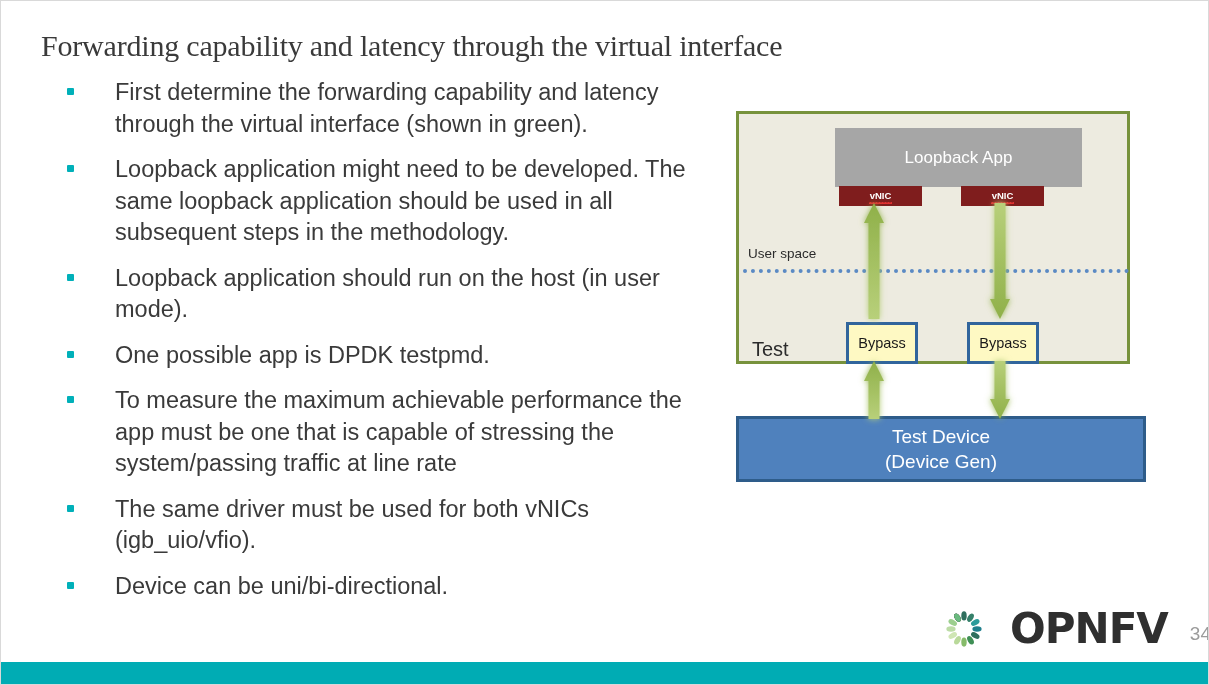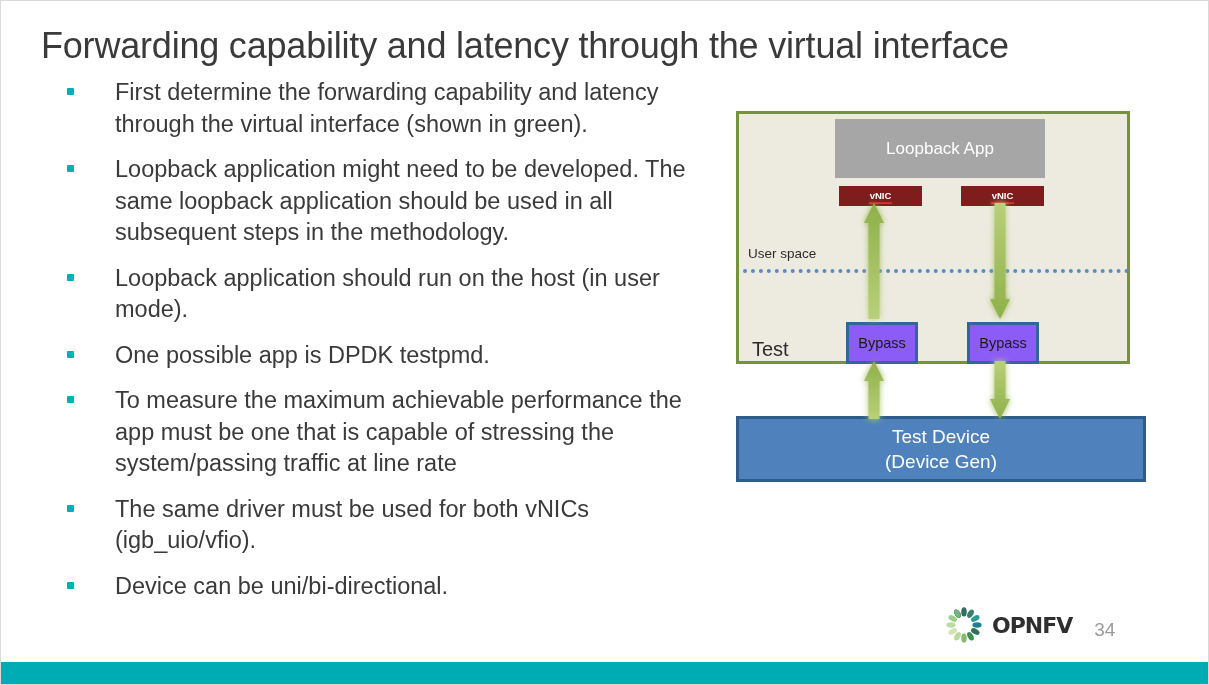--- a/index.html
+++ b/index.html
@@ -20,26 +20,27 @@
     box-sizing: border-box;
     overflow: hidden;
   }
 
   
   #title {
     position: absolute;
     left: 40px;
     top: 20px;
     width: 1110px;
-    font-size: 36px;
+    font-size: 30px;
     line-height: 50px;
     color: #3a3a3a;
     font-weight: normal;
     letter-spacing: -0.2px;
     white-space: nowrap;
+    font-family: Liberation Serif, serif;
   }
 
   
   #bullets {
     position: absolute;
     left: 60px;
     top: 76px;
     width: 660px;
   }
   .bullet {
@@ -100,22 +101,22 @@
     top: 155px;
     width: 386px;
     height: 0;
     border-top: 4px dotted #5b8ac4;
   }
 
   
   #loopback-app {
     position: absolute;
     left: 96px;
-    top: 5px;
-    width: 210px;
+    top: 14px;
+    width: 247px;
     height: 59px;
     background: #a6a6a6;
     display: flex;
     align-items: center;
     justify-content: center;
     color: #ffffff;
     font-size: 17px;
   }
 
   
@@ -148,21 +149,21 @@
   }
   #vnic-left  { left: 100px; }
   #vnic-right { left: 222px; }
 
   
   .bypass {
     position: absolute;
     top: 208px;
     width: 72px;
     height: 42px;
-    background: #8b5cf6;
+    background: #fef9c3;
     border: 3px solid #31659c;
     box-sizing: border-box;
     display: flex;
     align-items: center;
     justify-content: center;
     font-size: 14.5px;
     color: #1a1a1a;
   }
   #bypass-left  { left: 107px; }
   #bypass-right { left: 228px; }
@@ -199,25 +200,25 @@
   
   #footer {
     position: absolute;
     left: 940px;
     top: 603px;
     display: flex;
     align-items: center;
   }
   #opnfv-mark { width: 46px; height: 42px; display:block; }
   #opnfv-word {
-    font-size: 22px;
+    font-size: 42px;
     font-weight: bold;
     letter-spacing: -1px;
     color: #2f2f2f;
-    margin-left: 5px;
+    margin-left: 23px;
     font-family: "DejaVu Sans", sans-serif;
   }
   #page-number {
     font-size: 19px;
     color: #9b9b9b;
     margin-left: 22px;
     margin-top: 10px;
   }
 
   

